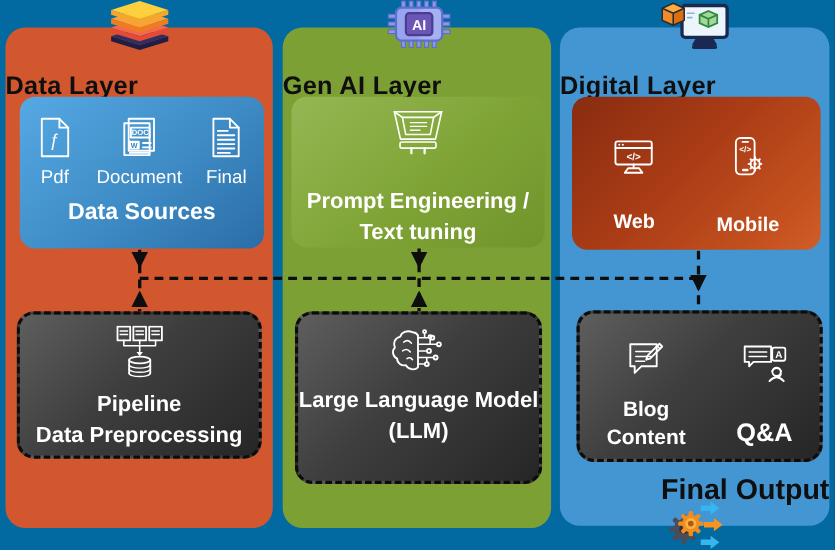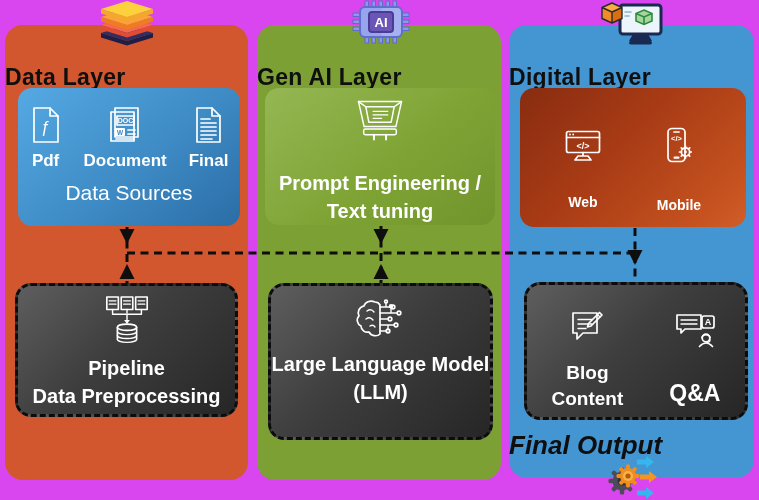--- a/index.html
+++ b/index.html
@@ -1,53 +1,53 @@
 <!DOCTYPE html>
 <html><head>
 <meta charset="utf-8">
 <style>
   html,body{margin:0;padding:0;background:#000;}
-  .canvas{position:relative;width:759px;height:500px;background:#d946ef;overflow:hidden;
+  .canvas{position:relative;width:759px;height:500px;background:#0369a1;overflow:hidden;
           font-family:"Liberation Sans",sans-serif;}
   .col{position:absolute;top:25px;border-radius:18px;z-index:1;}
   .col1{left:5px;width:243px;height:455px;background:#d2572e;}
   .col2{left:257px;width:244px;height:455px;background:#7da035;}
   .col3{left:509px;width:245px;height:453px;background:#4496d3;}
   .col-title{position:absolute;top:20px;left:0;width:100%;
              font-size:23px;font-weight:800;color:#0f0f0f;letter-spacing:.3px;}
   .inner-box{position:absolute;border-radius:14px;display:flex;flex-direction:column;
              align-items:center;box-sizing:border-box;}
   .sources-box{left:13px;top:63px;width:222px;height:138px;padding-top:18px;gap:10px;
                background:linear-gradient(140deg,#55a9e3 0%,#3e8bc5 55%,#2b6da6 100%);}
   .src-row{display:flex;gap:22px;align-items:flex-start;}
   .src-item{display:flex;flex-direction:column;align-items:center;gap:7px;}
-  .src-label{font-size:17px;font-weight:700;color:#fff;}
-  .sources-title{font-size:21px;font-weight:400;color:#fff;}
+  .src-label{font-size:17px;font-weight:400;color:#fff;}
+  .sources-title{font-size:21px;font-weight:700;color:#fff;}
   .prompt-box{left:8px;top:63px;width:230px;height:137px;padding-top:11px;gap:27px;
               background:linear-gradient(140deg,#95b754 0%,#7fa435 55%,#71942c 100%);}
   .white-lines{font-size:20px;font-weight:800;color:#fff;text-align:center;
                line-height:1.4;white-space:nowrap;}
   .channels-box{left:11px;top:63px;width:226px;height:139px;flex-direction:row;
                 justify-content:center;gap:56px;padding-top:24px;
                 background:linear-gradient(135deg,#882c10 0%,#aa3c16 45%,#c5521f 85%,#d05e2a 100%);}
   .chan-item{display:flex;flex-direction:column;align-items:center;gap:32px;}
-  .chan-label{font-size:14px;font-weight:800;color:#fff;}
+  .chan-label{font-size:18px;font-weight:800;color:#fff;}
   .dark-box{position:absolute;border:3px dashed #0c0c0c;border-radius:16px;box-sizing:border-box;
             background:linear-gradient(135deg,#5e5e5e 0%,#3e3e3e 45%,#262626 100%);
             display:flex;flex-direction:column;align-items:center;}
   .d1{left:10px;top:258px;width:223px;height:134px;padding-top:10px;gap:8px;}
   .d2{left:11px;top:258px;width:225px;height:157px;padding-top:13px;gap:9px;}
   .d3{left:15px;top:257px;width:224px;height:138px;flex-direction:row;
       justify-content:center;gap:46px;padding-top:20px;}
   .out-item{display:flex;flex-direction:column;align-items:center;}
   .out-label{font-size:19px;font-weight:800;color:#fff;text-align:center;line-height:1.35;}
   .out-label.blog{margin-top:16px;}
   .out-label.qa{font-size:23px;margin-top:30px;}
-  .final-output{position:absolute;left:0;top:405px;width:100%;text-align:left;
-                font-size:26px;font-weight:800;color:#0f0f0f;font-style:italic;}
+  .final-output{position:absolute;left:0;top:405px;width:100%;text-align:right;
+                font-size:26px;font-weight:800;color:#0f0f0f;}
   .top-icon{position:absolute;z-index:12;}
   .gears{position:absolute;left:607px;top:455px;z-index:12;}
   .overlay{position:absolute;left:0;top:0;z-index:8;pointer-events:none;}
   svg .ic{stroke:#fff;stroke-width:1.7;fill:none;stroke-linecap:round;stroke-linejoin:round;}
   svg text{font-family:"Liberation Sans",sans-serif;}
 </style>
 </head>
 <body>
 
 <div class="canvas">

